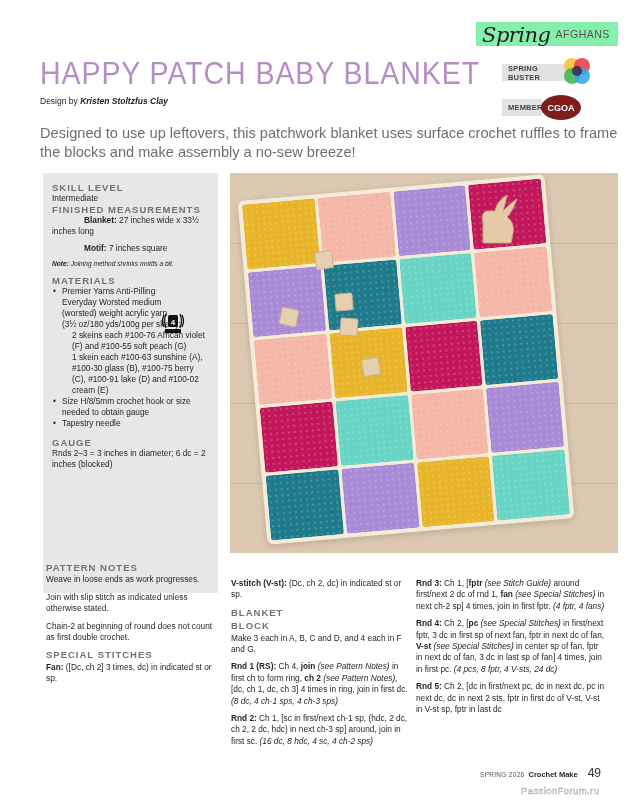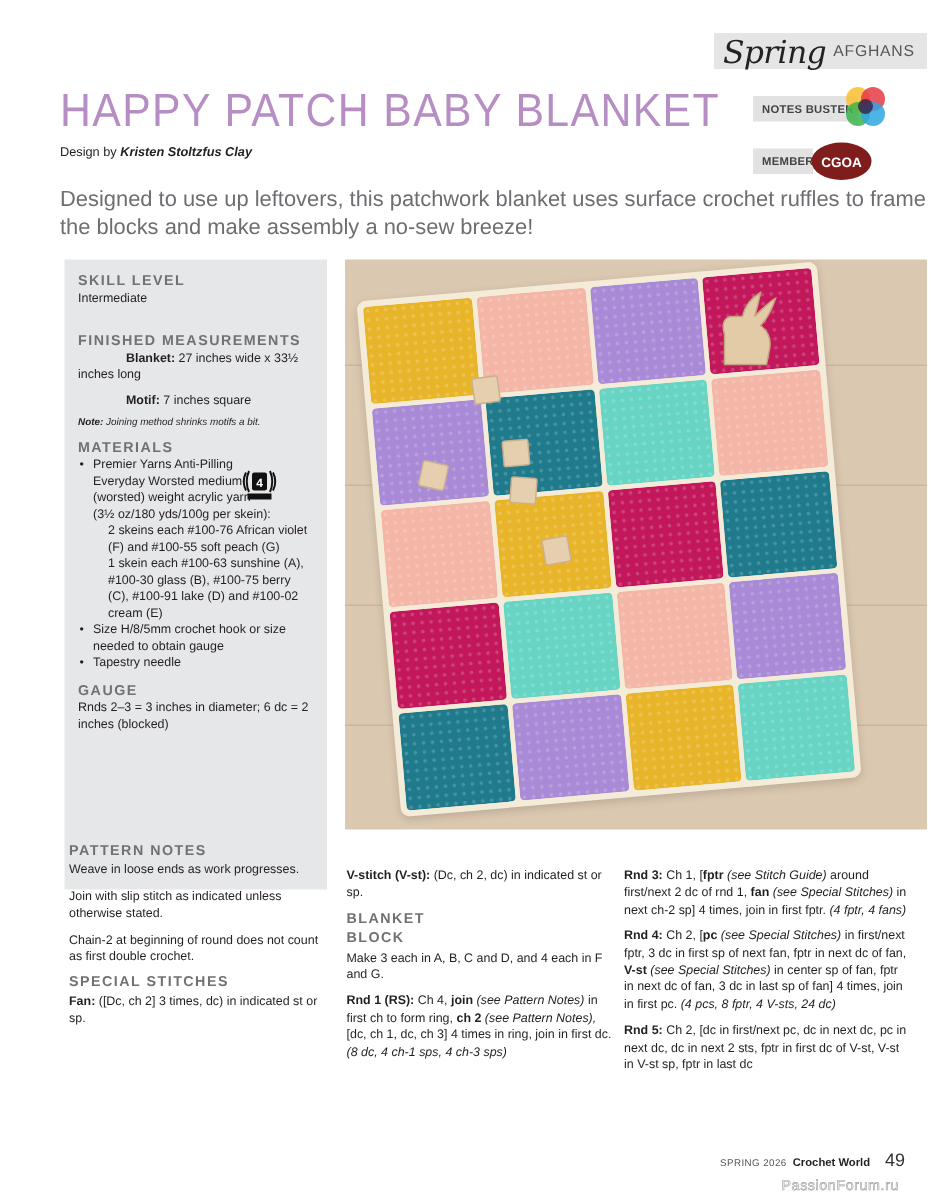--- a/index.html
+++ b/index.html
@@ -1,19 +1,19 @@
 <!DOCTYPE html>
 <html><head>
 <meta charset="utf-8">
 <style>
   * { box-sizing: border-box; margin: 0; padding: 0; }
   html, body { width: 633px; height: 800px; background: #ffffff; overflow: hidden; }
   body { position: relative; font-family: "Liberation Sans", "DejaVu Sans", sans-serif; color: #231f20; }
 
-  .section-tag { position: absolute; left: 476px; top: 22px; width: 142px; height: 24px; background: #e5e5e5; display: flex; align-items: center; }
+  .section-tag { position: absolute; left: 476px; top: 22px; width: 142px; height: 24px; background: #86efac; display: flex; align-items: center; }
   .section-tag .script { font-family: "DejaVu Serif", serif; font-style: italic; font-size: 21px; color: #222; margin-left: 6px; letter-spacing: -0.5px; position: relative; top: 1px; }
   .section-tag .label { font-size: 10.5px; color: #555; letter-spacing: 0.5px; margin-left: 5px; }
 
   .title { position: absolute; left: 40px; top: 56px; font-size: 31px; font-weight: 400; color: #b68ec4; letter-spacing: 1px; font-family: "Liberation Sans", sans-serif; transform: scaleX(0.92); transform-origin: left; white-space: nowrap; }
   .byline { position: absolute; left: 40px; top: 96px; font-size: 8.5px; color: #222; }
   .byline b { font-style: italic; }
 
   .badge { position: absolute; left: 502px; height: 17px; background: #e2e2e2; display: flex; align-items: center; padding-left: 6px; width: 70px; font-size: 7.5px; font-weight: 700; color: #444; letter-spacing: 0.2px; }
   .badge.scrap { top: 64px; }
   .badge.member { top: 99px; width: 40px; }
@@ -64,21 +64,21 @@
 
 <div class="section-tag">
   <span class="script">Spring</span>
   <span class="label">AFGHANS</span>
 </div>
 
 <h1 class="title">HAPPY PATCH BABY BLANKET</h1>
 <div class="byline"><span>Design by </span><b>Kristen Stoltzfus Clay</b></div>
 
 <div class="badge scrap">
-    <span>NOTES BUSTER</span>
+    <span>SPRING BUSTER</span>
   </div>
 <svg class="scrap-circles" viewBox="0 0 30 30">
   <circle cx="10" cy="10" r="8" fill="#f9c23c" opacity="0.9"></circle>
   <circle cx="20" cy="10" r="8" fill="#e53945" opacity="0.85"></circle>
   <circle cx="10" cy="20" r="8" fill="#3cb44b" opacity="0.85"></circle>
   <circle cx="20" cy="20" r="8" fill="#2fa6e0" opacity="0.85"></circle>
   <circle cx="15" cy="15" r="5" fill="#3a1d4a" opacity="0.8"></circle>
 </svg>
 <div class="badge member">
     <span>MEMBER</span>
@@ -86,21 +86,21 @@
 <div class="cgoa-logo">
     <span>CGOA</span>
   </div>
 
 <p class="intro">Designed to use up leftovers, this patchwork blanket uses surface crochet ruffles to frame the blocks and make assembly a no-sew breeze!</p>
 
 <aside class="sidebar">
   <div class="sb-head">SKILL LEVEL</div>
   <div class="sb-text">Intermediate</div>
 
-  <div class="sb-head" style="margin-top:18px">FINISHED MEASUREMENTS</div>
+  <div class="sb-head" style="margin-top:0">FINISHED MEASUREMENTS</div>
   <div class="sb-text"><b>Blanket:</b><span> 27 inches wide x 33½ inches long</span></div>
   <div class="sb-text sb-p"><b>Motif:</b><span> 7 inches square</span></div>
   <div class="sb-note"><b>Note:</b><span> Joining method shrinks motifs a bit.</span></div>
 
   <div class="sb-head" style="margin-top:8px">MATERIALS</div>
   <ul class="mat">
     <li>
       <div style="padding-right:28px">Premier Yarns Anti-Pilling Everyday Worsted medium (worsted) weight acrylic yarn (3½ oz/180 yds/100g per skein):</div>
       <div class="indent1">2 skeins each #100-76 African violet (F) and #100-55 soft peach (G)</div>
       <div class="indent1">1 skein each #100-63 sunshine (A), #100-30 glass (B), #100-75 berry (C), #100-91 lake (D) and #100-02 cream (E)</div>
@@ -167,26 +167,27 @@
   <h3>SPECIAL STITCHES</h3>
   <p><b>Fan:</b><span> ([Dc, ch 2] 3 times, dc) in indicated st or sp.</span></p>
 </div>
 
 <div class="col col2">
   <p><b>V-stitch (V-st):</b><span> (Dc, ch 2, dc) in indicated st or sp.</span></p>
   <h3>BLANKET</h3>
   <h3 style="margin-top:2px">BLOCK</h3>
   <p>Make 3 each in A, B, C and D, and 4 each in F and G.</p>
   <p><b>Rnd 1 (RS):</b><span> Ch 4, </span><b>join</b><i> (see Pattern Notes)</i><span> in first ch to form ring, </span><b>ch 2</b><i> (see Pattern Notes),</i><span> [dc, ch 1, dc, ch 3] 4 times in ring, join in first dc. </span><i>(8 dc, 4 ch-1 sps, 4 ch-3 sps)</i></p>
+  <p><b>Rnd 2:</b><span> Ch 1, [sc in first/next ch-1 sp, (hdc, 2 dc, ch 2, 2 dc, hdc) in next ch-3 sp] around, join in first sc. </span><i>(16 dc, 8 hdc, 4 sc, 4 ch-2 sps)</i></p>
 </div>
 
 <div class="col col3">
   <p><b>Rnd 3:</b><span> Ch 1, [</span><b>fptr</b><i> (see Stitch Guide)</i><span> around first/next 2 dc of rnd 1, </span><b>fan</b><i> (see Special Stitches)</i><span> in next ch-2 sp] 4 times, join in first fptr. </span><i>(4 fptr, 4 fans)</i></p>
   <p><b>Rnd 4:</b><span> Ch 2, [</span><b>pc</b><i> (see Special Stitches)</i><span> in first/next fptr, 3 dc in first sp of next fan, fptr in next dc of fan, </span><b>V-st</b><i> (see Special Stitches)</i><span> in center sp of fan, fptr in next dc of fan, 3 dc in last sp of fan] 4 times, join in first pc. </span><i>(4 pcs, 8 fptr, 4 V-sts, 24 dc)</i></p>
   <p><b>Rnd 5:</b><span> Ch 2, [dc in first/next pc, dc in next dc, pc in next dc, dc in next 2 sts, fptr in first dc of V-st, V-st in V-st sp, fptr in last dc</span></p>
 </div>
 
 <div class="footer">
   <span class="issue">SPRING 2026</span>
-  <span class="mag">Crochet World</span>
+  <span class="mag">Crochet Make</span>
   <span class="page">49</span>
 </div>
 <div class="watermark">PassionForum.ru</div>
 
 </body></html>

